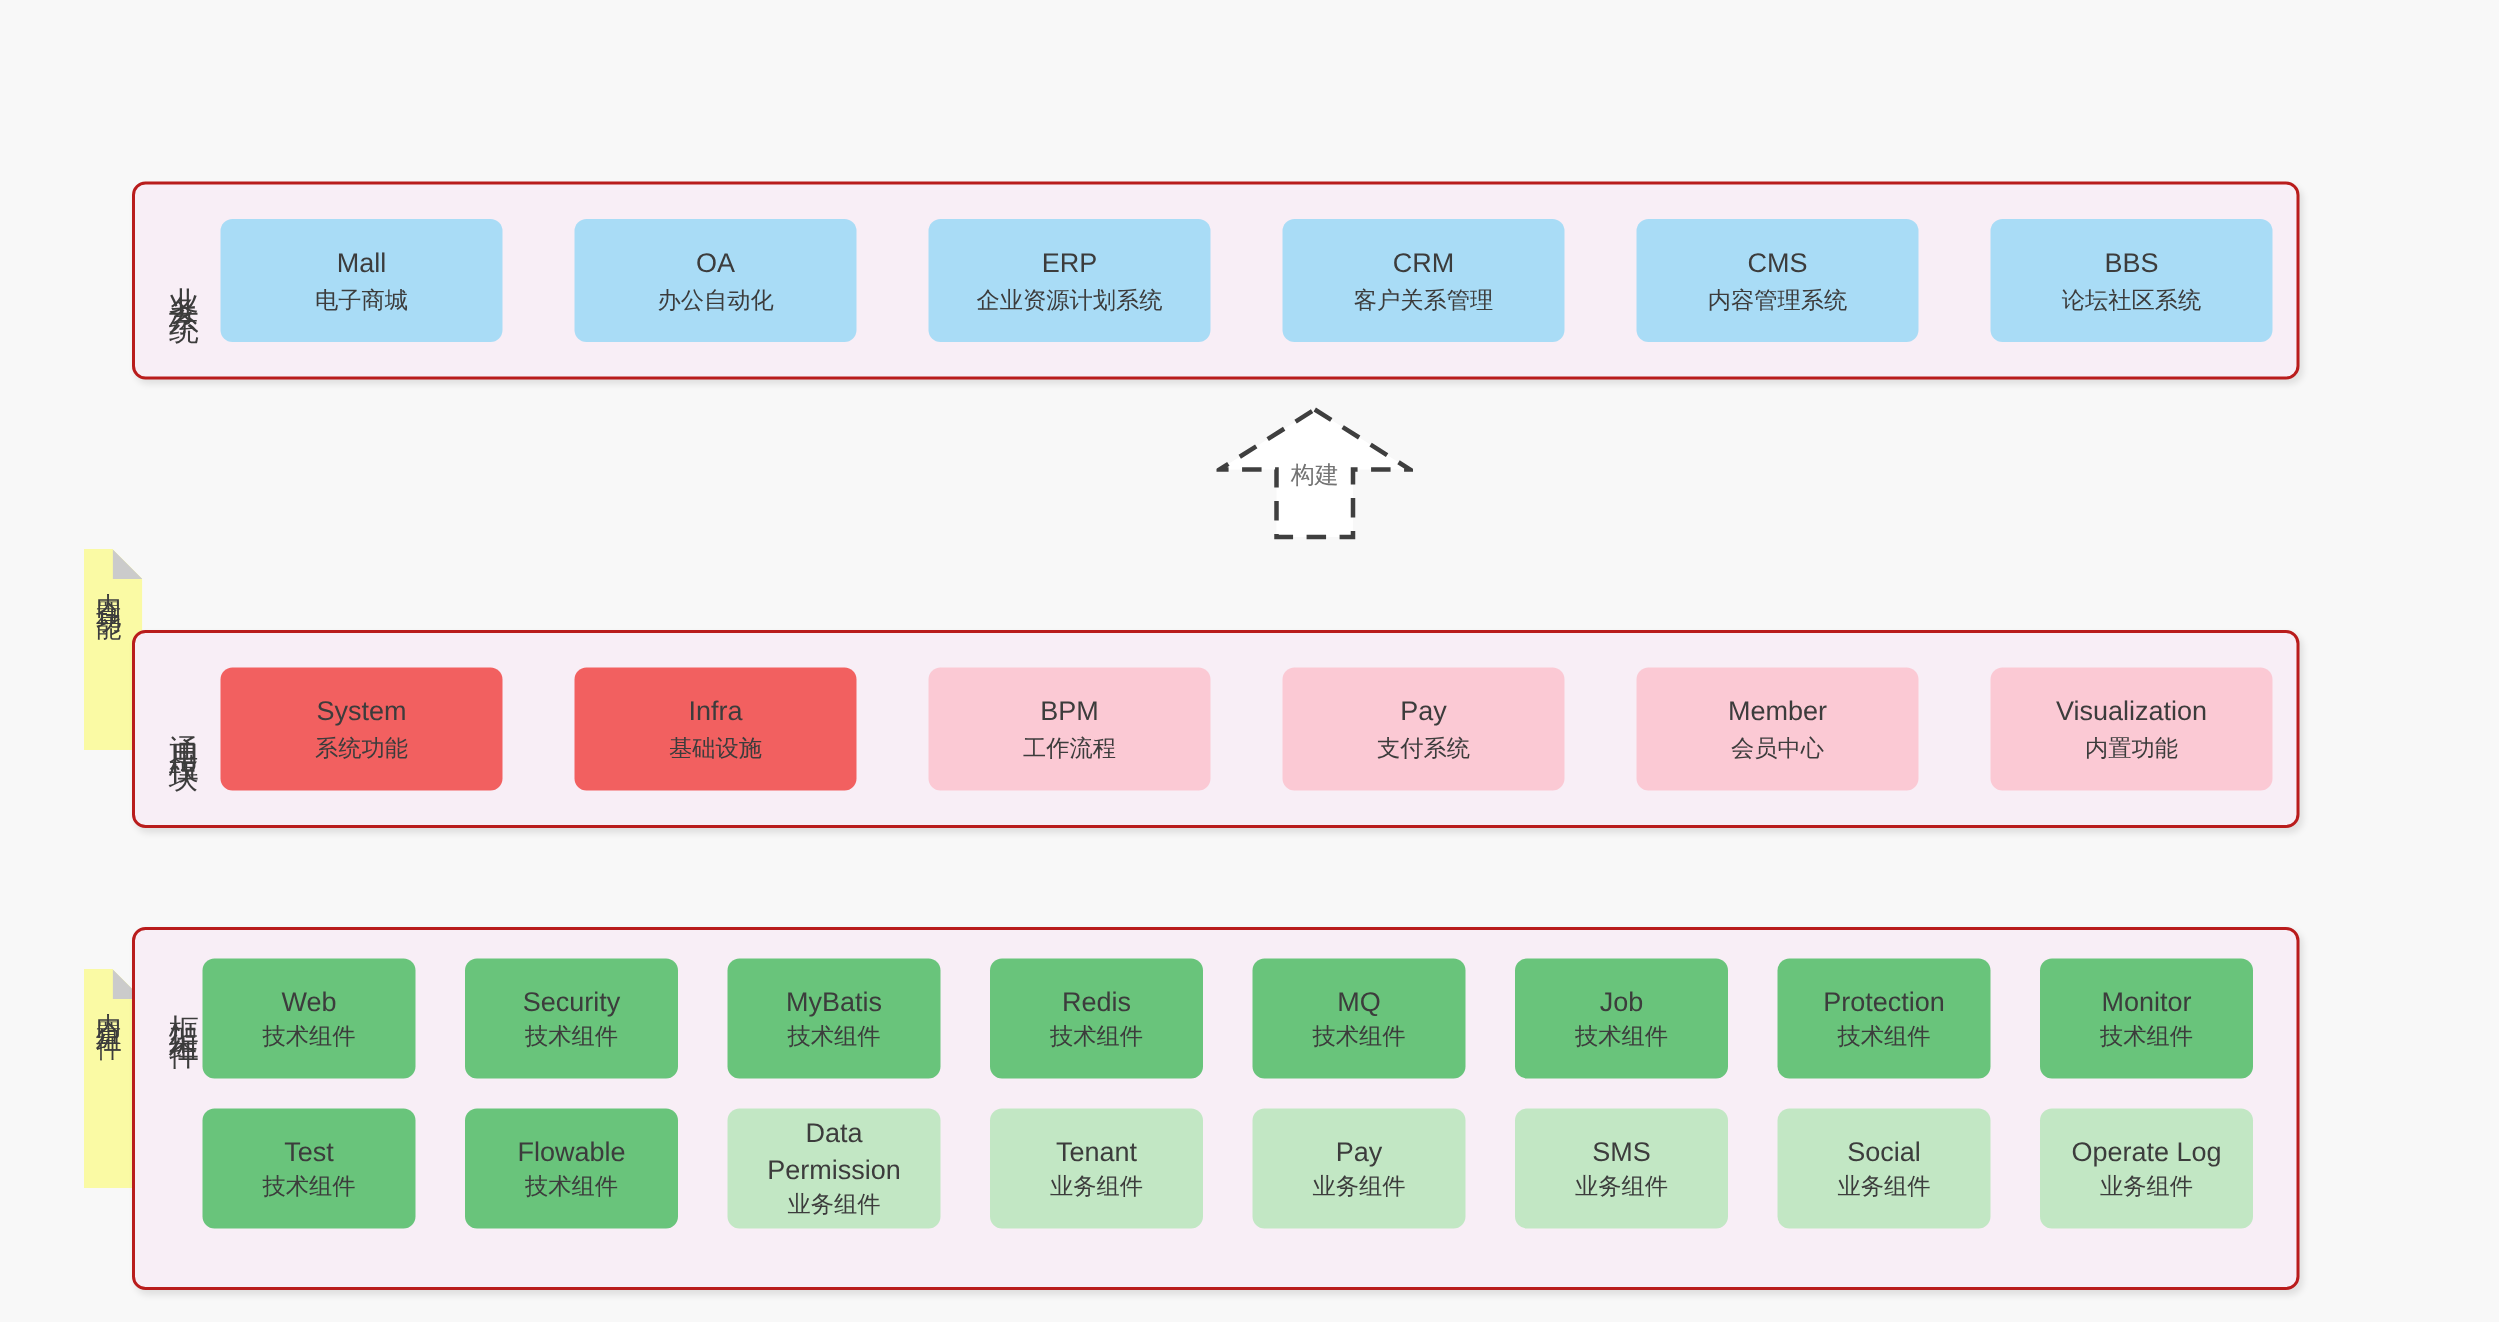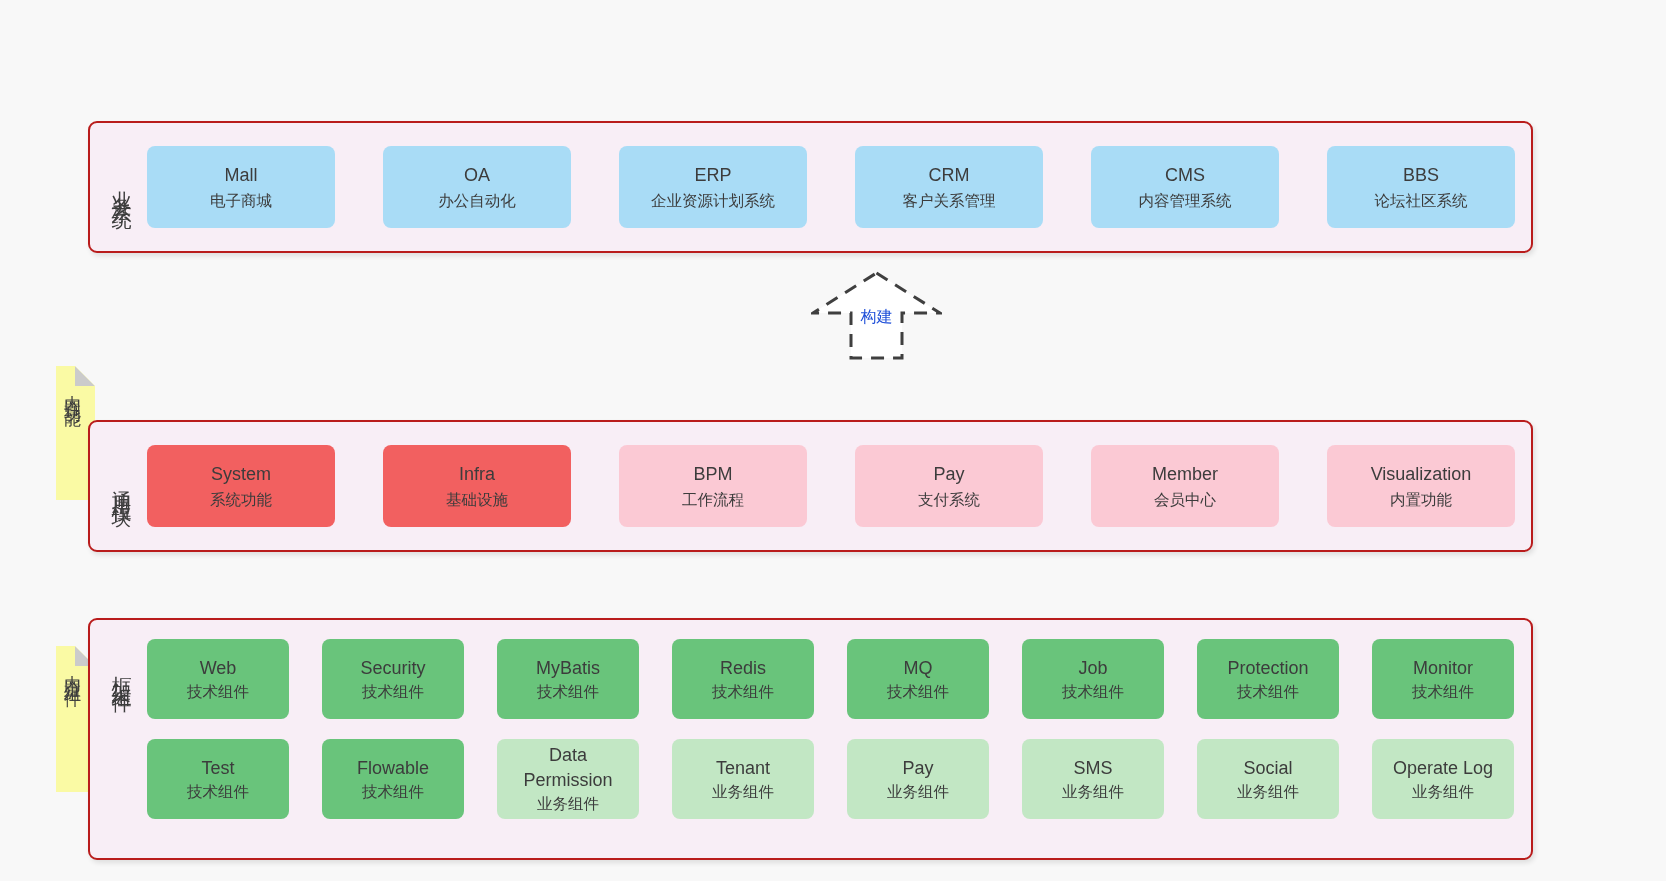--- a/index.html
+++ b/index.html
@@ -21,21 +21,21 @@
     position:absolute; left:19px; top:50%; transform:translateY(-50%);
     writing-mode:vertical-rl; text-orientation:upright;
     font-size:20px; letter-spacing:6px; color:#3c3c3c; white-space:nowrap;
   }
   #layer3 .vlabel { top:40px; transform:none; }
   
   .boxes {
     position:absolute; left:57px; top:0; bottom:0;
     display:flex; align-items:center; gap:48px;
   }
-  .rows { position:absolute; left:57px; top:19px; display:flex; flex-direction:column; gap:20px; }
+  .rows { position:absolute; left:45px; top:19px; display:flex; flex-direction:column; gap:20px; }
   .row  { display:flex; gap:33px; }
   .box {
     width:188px; height:82px; border-radius:8px;
     display:flex; flex-direction:column; align-items:center; justify-content:center;
     text-align:center; line-height:1.5;
   }
   .box .en { font-size:18px; }
   .box .zh { font-size:15.5px; }
   #layer3 .box { width:142px; height:80px; line-height:1.4; }
   #layer3 .box .en { display:inline-block; max-width:118px; text-align:center; }
@@ -60,21 +60,21 @@
     writing-mode:vertical-rl; text-orientation:upright;
     font-size:17px; letter-spacing:5px; color:#3c3c3c; white-space:nowrap;
   }
   
   .arrow { position:absolute; z-index:1; }
   #arrow1 { left:811px; top:271px; }
   #arrow2 { left:828px; top:519px; }
   .arrow svg { display:block; }
   .arrow-label {
     position:absolute; left:50%; top:35px; transform:translateX(-50%);
-    background:#ffffff; padding:1px 3px; font-size:16px; color:#1d4ed8;
+    background:#ffffff; padding:1px 3px; font-size:16px; color:#737373;
     white-space:nowrap; z-index:3;
   }
 </style>
 </head>
 <body>
 
 <div class="canvas">
 
   <div class="layer" id="layer1">
     <div class="vlabel">业务系统</div>

